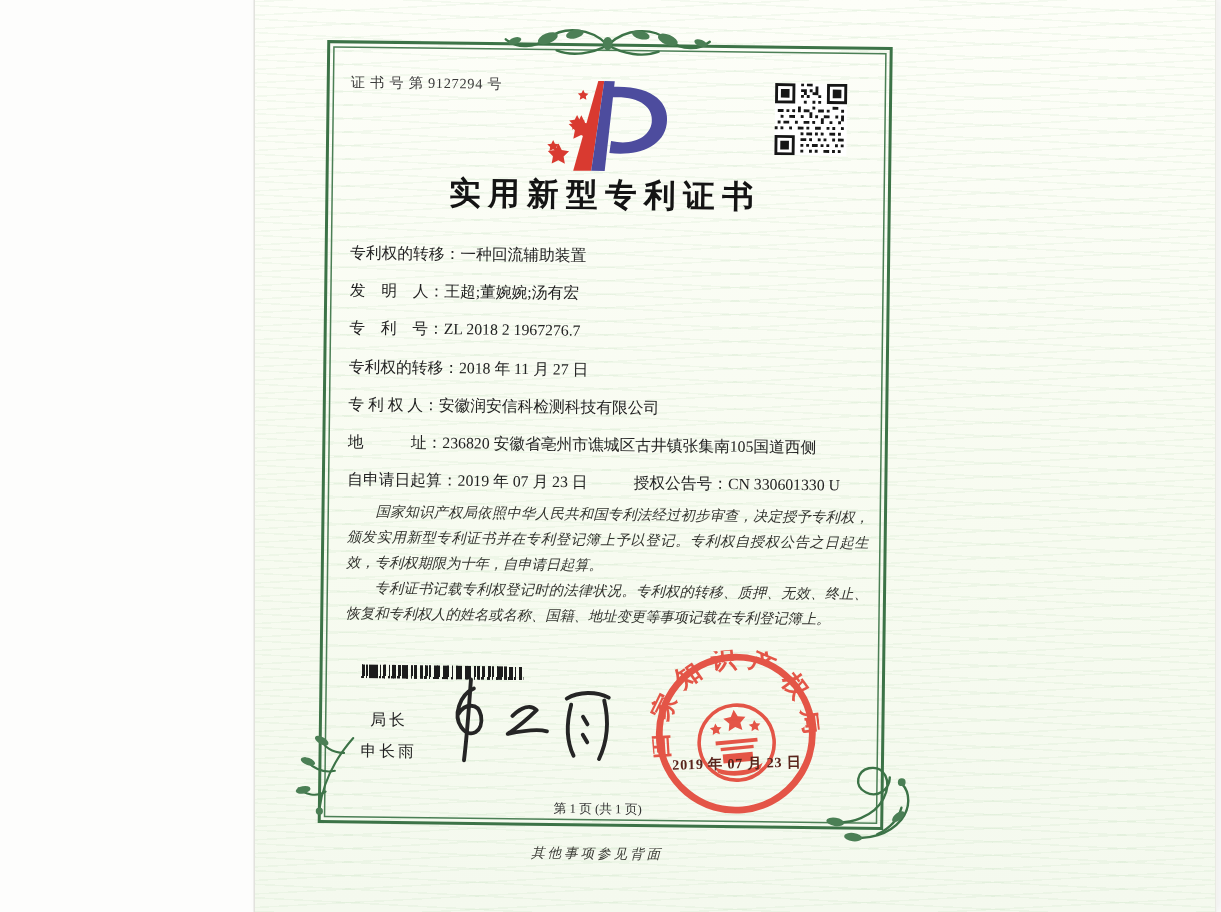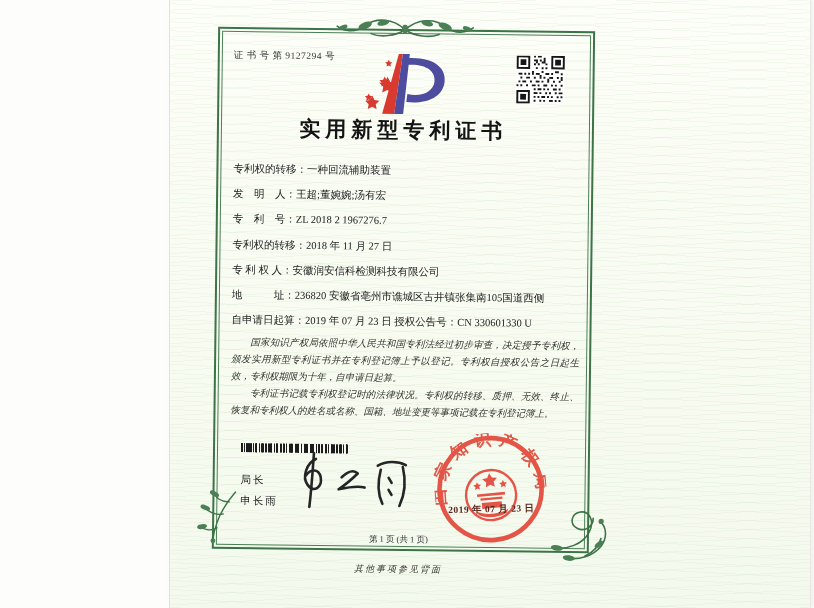--- a/index.html
+++ b/index.html
@@ -32,35 +32,35 @@
   .logo{position:absolute;left:170px;top:54px;}
   .qr{position:absolute;left:343px;top:56px;}
 
   .title{position:absolute;left:45px;top:118px;width:373px;text-align:center;
     font-size:21px;font-weight:bold;letter-spacing:5px;color:#141414;}
 
   .rows{position:absolute;left:62px;top:166px;width:350px;font-size:10.5px;}
   .row{height:25.2px;white-space:nowrap;}
   .row .lbl{color:#222;}
   .row .val{color:#222;}
-  .row .pair2{}
+  .row .pair2{margin-left:28px;}
 
   .body-text{position:absolute;left:62px;top:338px;width:348px;
     font-size:9.5px;line-height:17px;font-style:italic;color:#33342f;text-align:justify;}
   .body-text p{margin:0;text-indent:2em;}
 
   .barcode{position:absolute;left:73px;top:447px;width:108px;height:9px;
     background:
      repeating-linear-gradient(90deg,#1c1c1c 0 1px,transparent 1px 3px),
      repeating-linear-gradient(90deg,#1c1c1c 0 2px,transparent 2px 7px),
      repeating-linear-gradient(90deg,#1c1c1c 0 1px,transparent 1px 5px);
   }
 
   .director{position:absolute;left:73px;top:477px;font-size:10.5px;letter-spacing:2px;color:#222;}
-  .director div{margin-bottom:7px;}
+  .director div{margin-bottom:7px;text-align:center;}
 
   .signature{position:absolute;left:118px;top:450px;}
 
   .seal{position:absolute;left:267px;top:434px;opacity:.93;mix-blend-mode:multiply;
     transform:rotate(-6deg);}
   .seal-date{position:absolute;left:266px;top:504px;width:116px;text-align:center;
     font-size:9.5px;font-weight:bold;letter-spacing:.5px;color:#59241c;
     transform:rotate(-2deg);}
 
   .page-info{position:absolute;left:45px;top:536px;width:373px;text-align:center;

